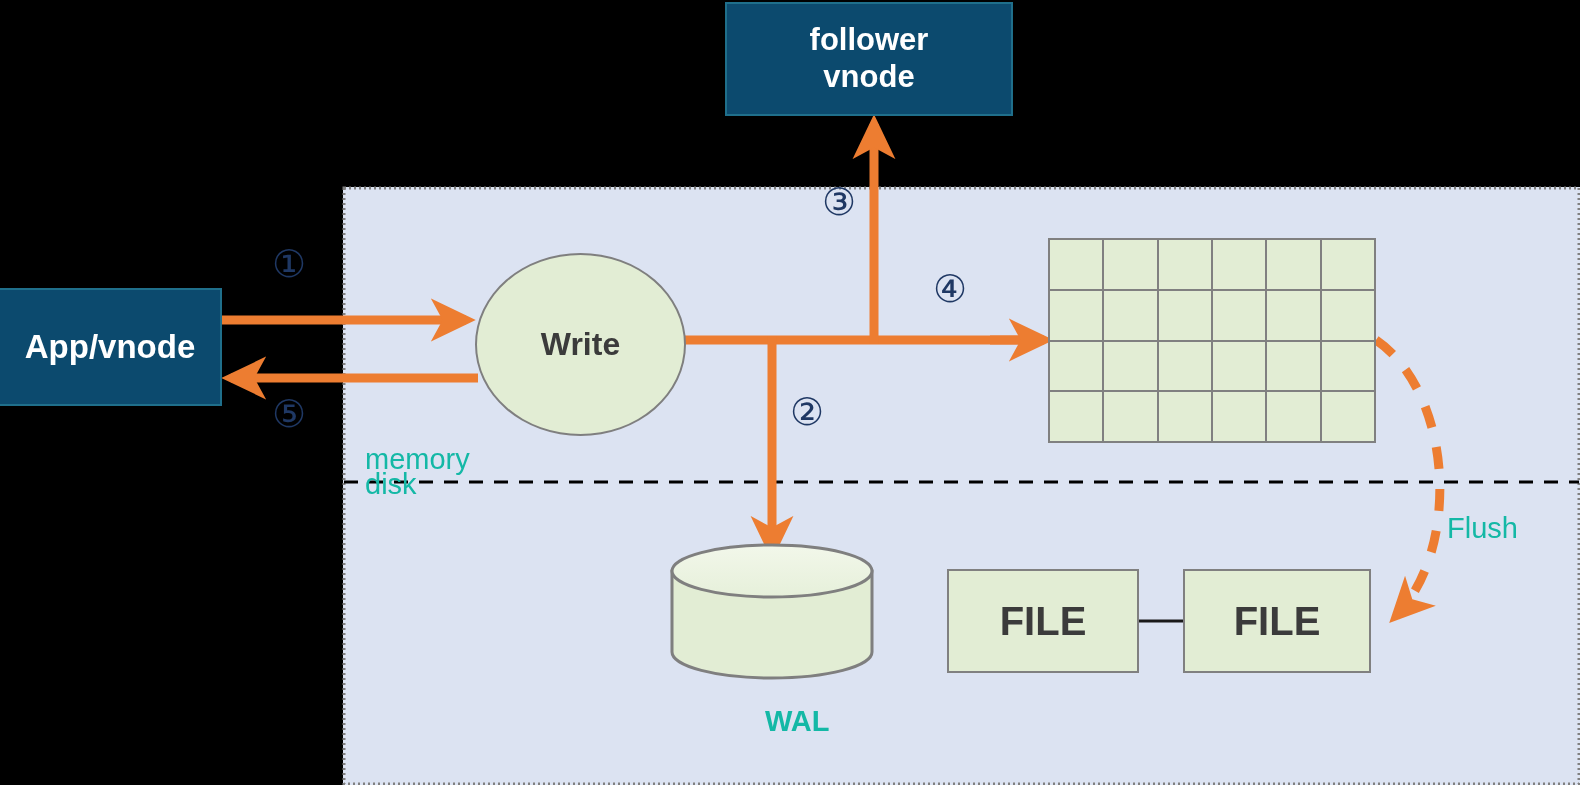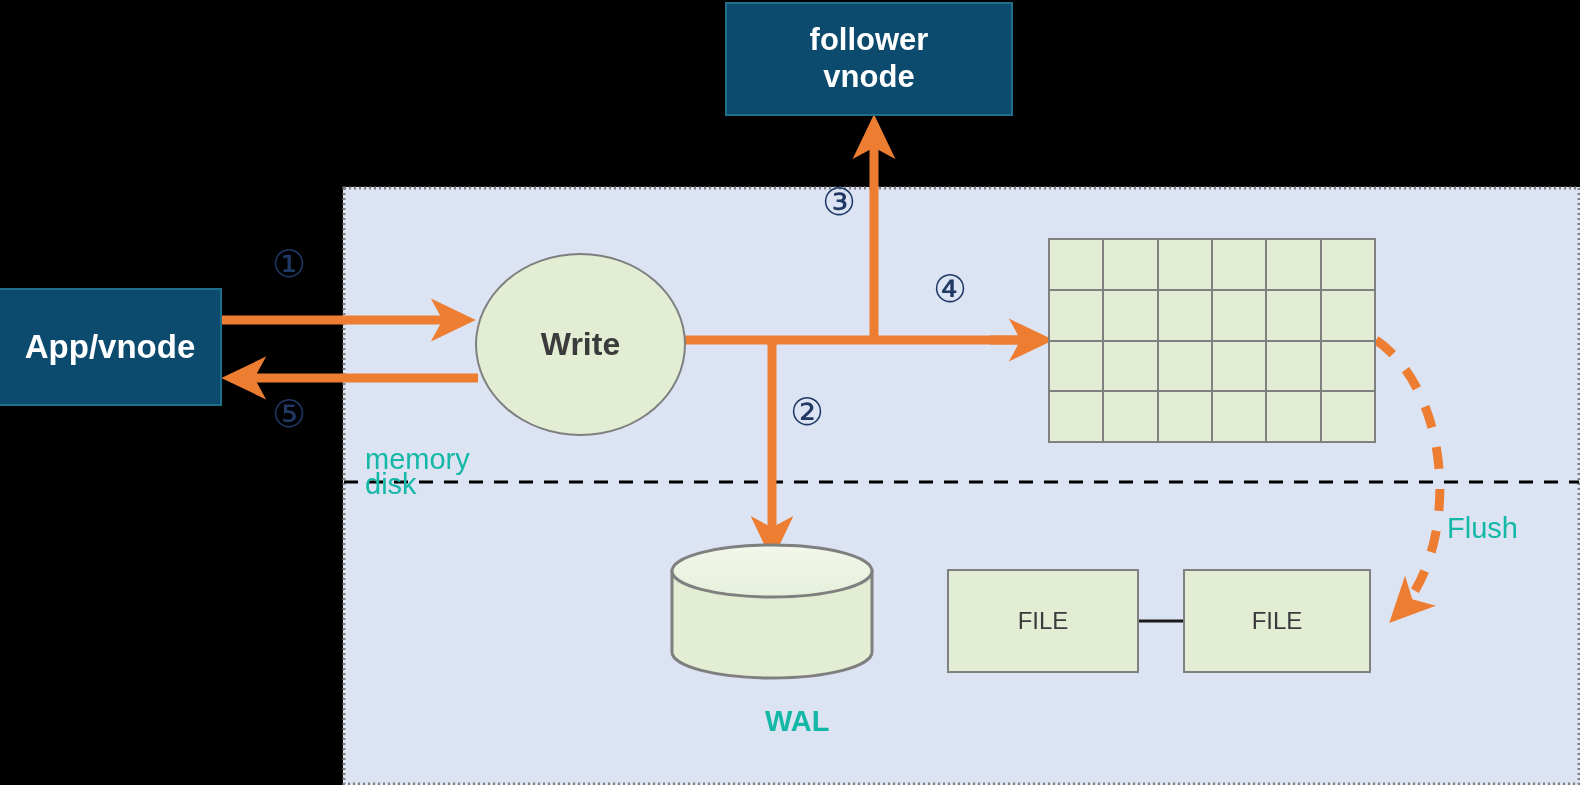--- a/index.html
+++ b/index.html
@@ -96,22 +96,22 @@
   #memtable .cell {
     background: #e2edd4;
   }
   
   .file-box {
     position: absolute;
     background: #e2edd4;
     border: 2px solid #808080;
     box-sizing: border-box;
     color: #3b3b3b;
-    font-weight: normal;
-    font-size: 24px;
+    font-weight: bold;
+    font-size: 40px;
     top: 569px;
     height: 104px;
   }
   #file-box-1 { left: 947px; width: 192px; }
   #file-box-2 { left: 1183px; width: 188px; }
   
   .plain-text {
     position: absolute;
     color: #14b8a6;
     font-size: 29px;

